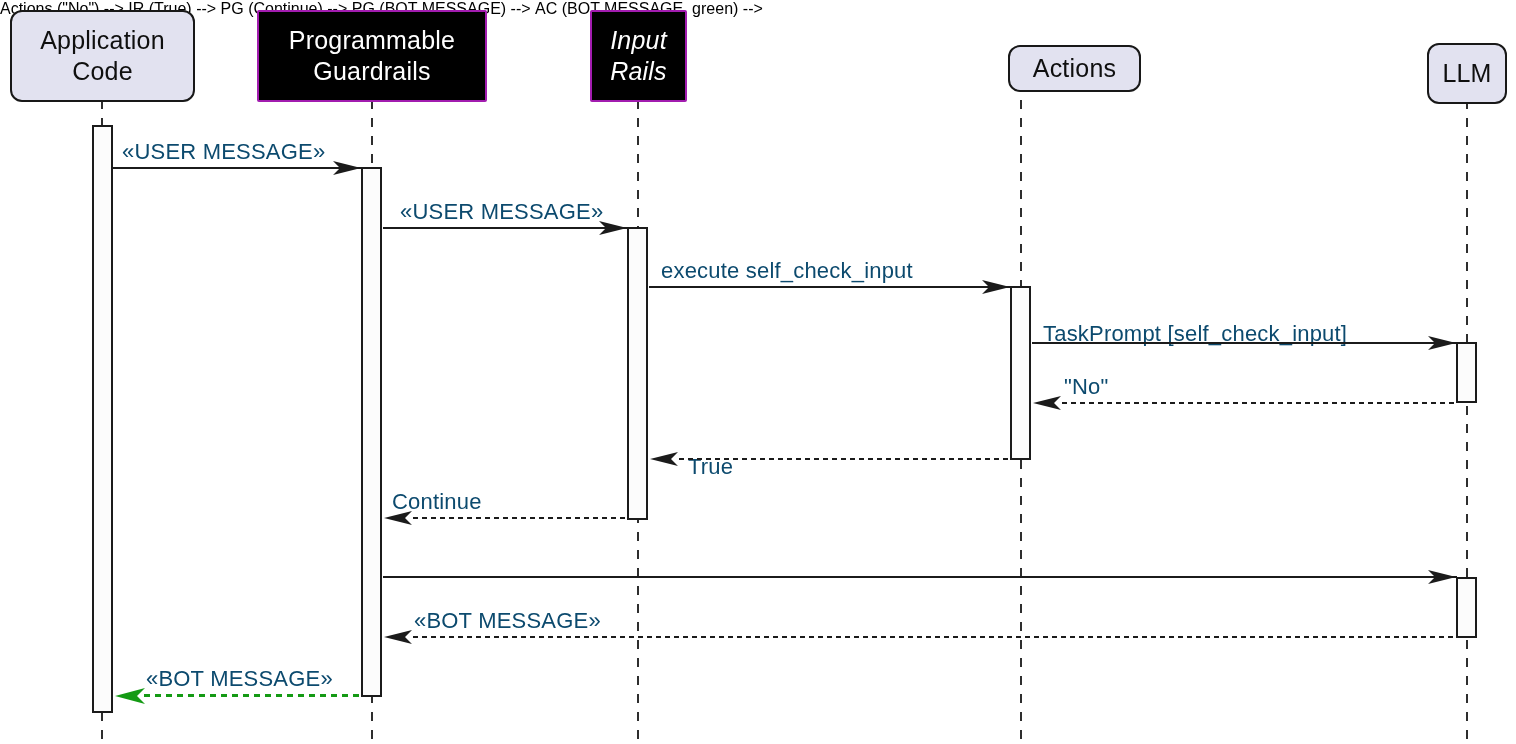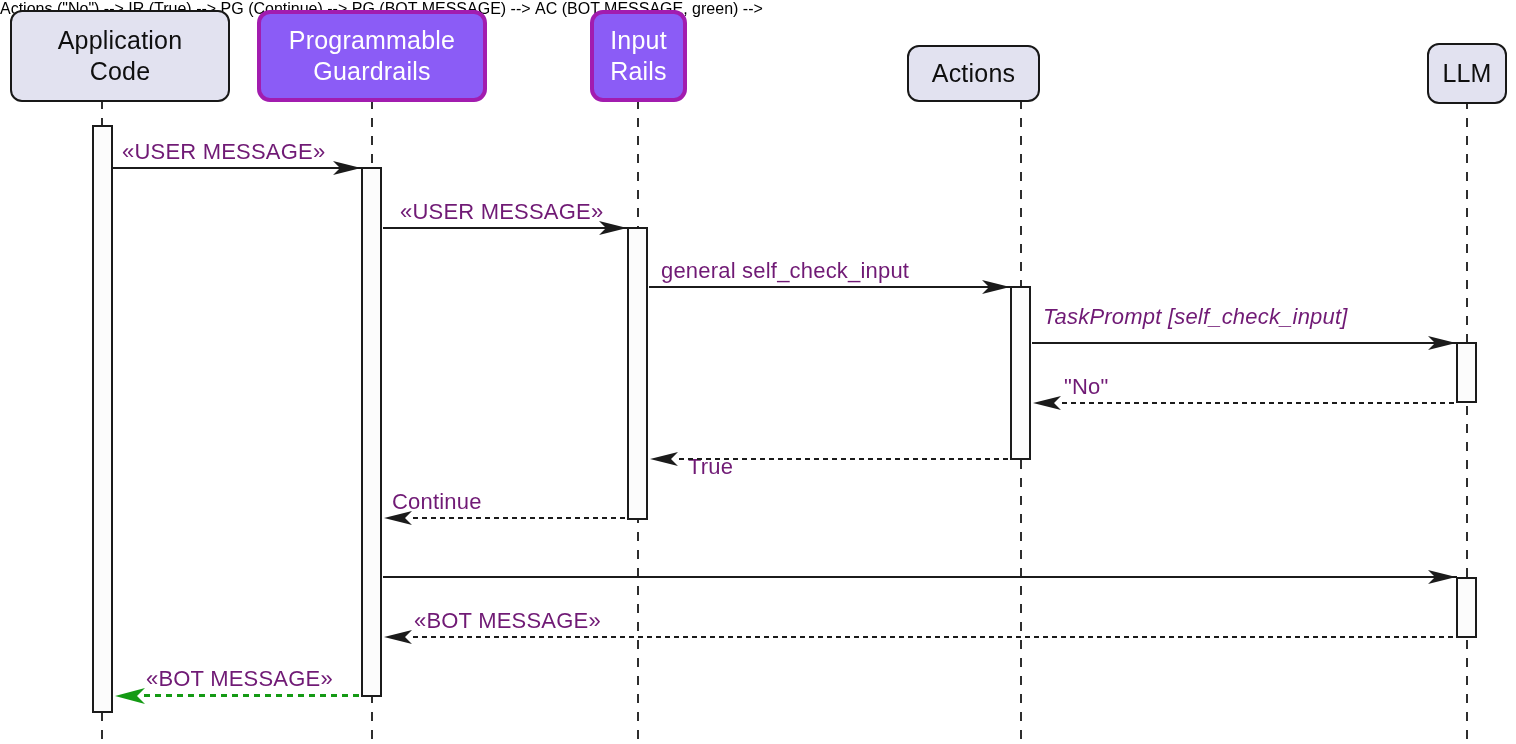--- a/index.html
+++ b/index.html
@@ -7,62 +7,62 @@
     position:relative;width:1516px;height:744px;background:#ffffff;overflow:hidden;
     font-family:"Liberation Sans", sans-serif;
   }
   
   .pbox{
     position:absolute;box-sizing:border-box;border-radius:12px;
     display:flex;align-items:center;justify-content:center;text-align:center;
     font-size:25px;line-height:31px;white-space:pre-line;letter-spacing:.2px;
   }
   .pbox.plain{background:#e2e2f0;border:2px solid #181818;color:#0f0f0f;}
-  .pbox.green{background:#8b5cf6;border:4px solid #a21caf;color:#ffffff;border-radius:13px;}
+  .pbox.green{background:#000000;border:2px solid #a21caf;color:#ffffff;border-radius:2px;}
   
   .lifeline{
     position:absolute;width:2px;
     background:repeating-linear-gradient(to bottom,#2e2e2e 0 9px,transparent 9px 18px);
   }
   
   .bar{
     position:absolute;width:21px;box-sizing:border-box;
     background:#fcfcfc;border:2px solid #1b1b1b;
   }
   
   .mline{position:absolute;height:2px;background:#1b1b1b;}
   .mline.dashed{background:repeating-linear-gradient(to right,#1b1b1b 0 5px,transparent 5px 9px);}
   .mline.greendash{background:repeating-linear-gradient(to right,#149a14 0 6px,transparent 6px 11px);height:3px;}
   
   .mlabel{
-    position:absolute;font-size:22px;line-height:26px;color:#701a75;white-space:nowrap;letter-spacing:.2px;
+    position:absolute;font-size:22px;line-height:26px;color:#0c4a6e;white-space:nowrap;letter-spacing:.2px;
   }
   .ahead{position:absolute;}
   .ahead svg{display:block;}
 </style>
 </head>
 <body>
 
 <div class="stage">
 
   
   <div class="lifeline" style="left:101px;top:100px;height:644px;"></div>
   <div class="lifeline" style="left:371px;top:100px;height:644px;"></div>
   <div class="lifeline" style="left:637px;top:100px;height:644px;"></div>
   <div class="lifeline" style="left:1020px;top:100px;height:644px;"></div>
   <div class="lifeline" style="left:1466px;top:100px;height:644px;"></div>
 
   
-  <div class="pbox plain" style="left:10px;top:10px;width:220px;height:92px;">Application
+  <div class="pbox plain" style="left:10px;top:10px;width:185px;height:92px;">Application
 Code</div>
   <div class="pbox green" style="left:257px;top:10px;width:230px;height:92px;">Programmable
 Guardrails</div>
-  <div class="pbox green" style="left:590px;top:10px;width:97px;height:92px;">Input
+  <div class="pbox green" style="left:590px;top:10px;width:97px;height:92px;font-style:italic;">Input
 Rails</div>
-  <div class="pbox plain" style="left:907px;top:45px;width:133px;height:57px;">Actions</div>
+  <div class="pbox plain" style="left:1008px;top:45px;width:133px;height:47px;">Actions</div>
   <div class="pbox plain" style="left:1427px;top:43px;width:80px;height:61px;">LLM</div>
 
   
   <div class="bar" style="left:92px;top:125px;height:588px;"></div>
   <div class="bar" style="left:361px;top:167px;height:530px;"></div>
   <div class="bar" style="left:627px;top:227px;height:293px;"></div>
   <div class="bar" style="left:1010px;top:286px;height:174px;"></div>
   <div class="bar" style="left:1456px;top:342px;height:61px;"></div>
   <div class="bar" style="left:1456px;top:577px;height:61px;"></div>
 
@@ -78,30 +78,30 @@
   
   <div class="mlabel" style="left:400px;top:199px;">«USER MESSAGE»</div>
   <div class="mline" style="left:383px;top:227px;width:245px;"></div>
   <div class="ahead" style="left:598px;top:220px;">
       <svg width="30" height="16">
         <path d="M1,1 L29,8 L1,15 L8,8 Z" fill="#1b1b1b"></path>
       </svg>
     </div>
 
   
-  <div class="mlabel" style="left:661px;top:258px;">general self_check_input</div>
+  <div class="mlabel" style="left:661px;top:258px;">execute self_check_input</div>
   <div class="mline" style="left:649px;top:286px;width:362px;"></div>
   <div class="ahead" style="left:981px;top:279px;">
       <svg width="30" height="16">
         <path d="M1,1 L29,8 L1,15 L8,8 Z" fill="#1b1b1b"></path>
       </svg>
     </div>
 
   
-  <div class="mlabel" style="left:1043px;top:304px;font-style:italic;">TaskPrompt [self_check_input]</div>
+  <div class="mlabel" style="left:1043px;top:321px;">TaskPrompt [self_check_input]</div>
   <div class="mline" style="left:1032px;top:342px;width:425px;"></div>
   <div class="ahead" style="left:1427px;top:335px;">
       <svg width="30" height="16">
         <path d="M1,1 L29,8 L1,15 L8,8 Z" fill="#1b1b1b"></path>
       </svg>
     </div>
 
    Actions ("No") --&gt;
   <div class="mlabel" style="left:1064px;top:374px;">"No"</div>
   <div class="mline dashed" style="left:1062px;top:402px;width:395px;"></div>

